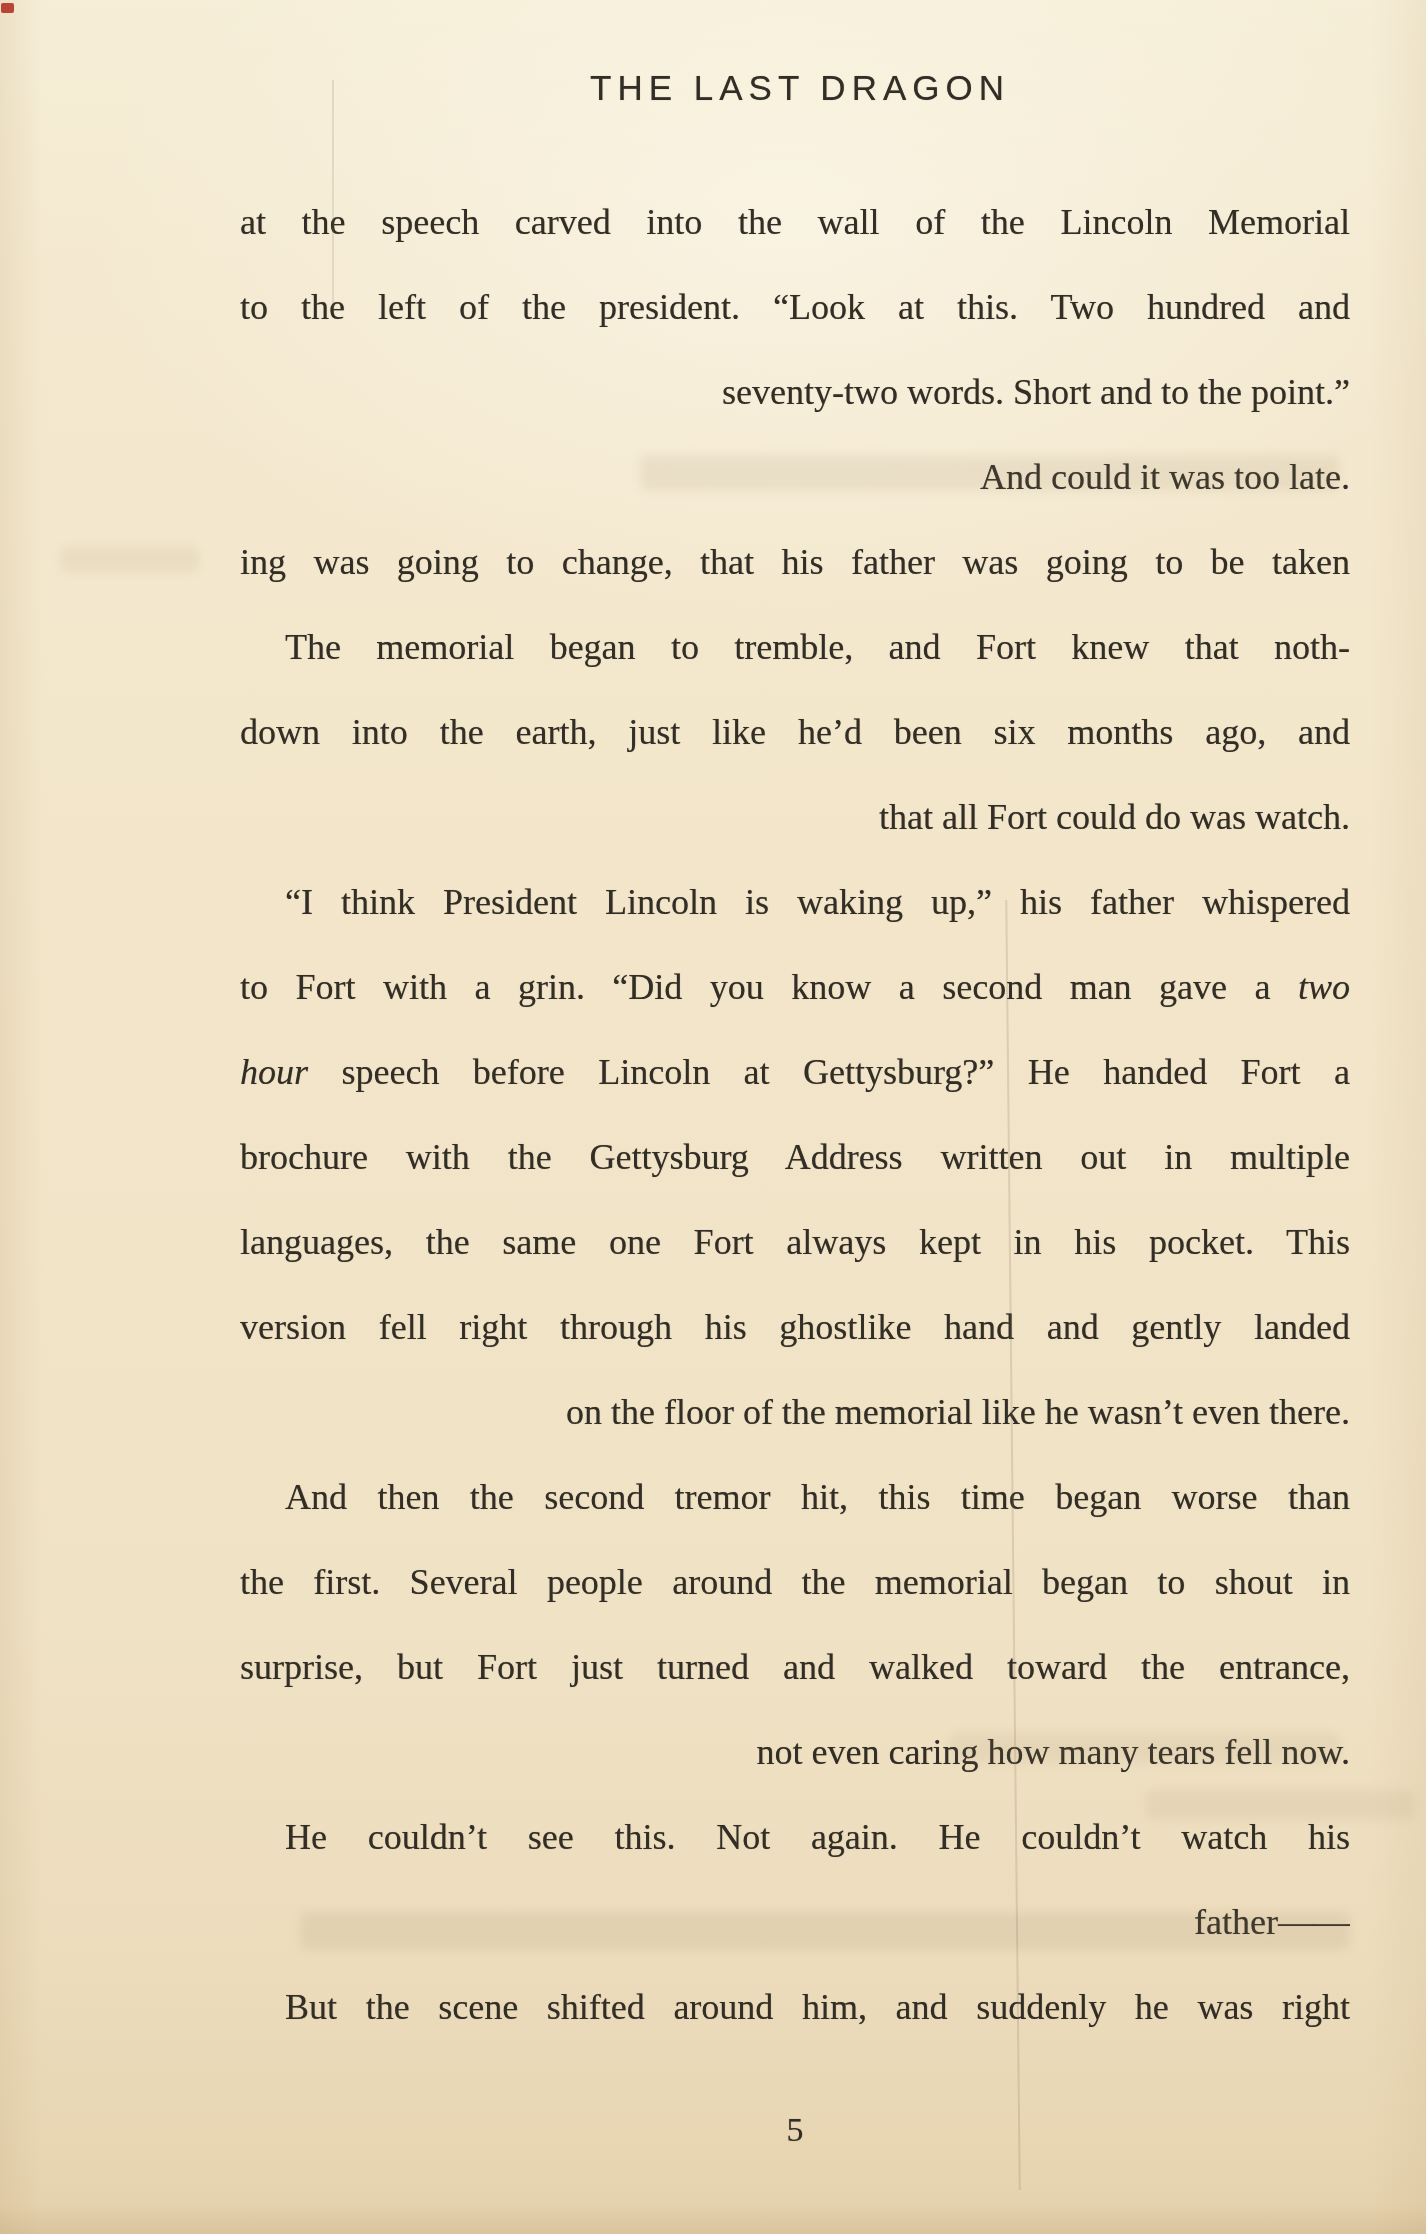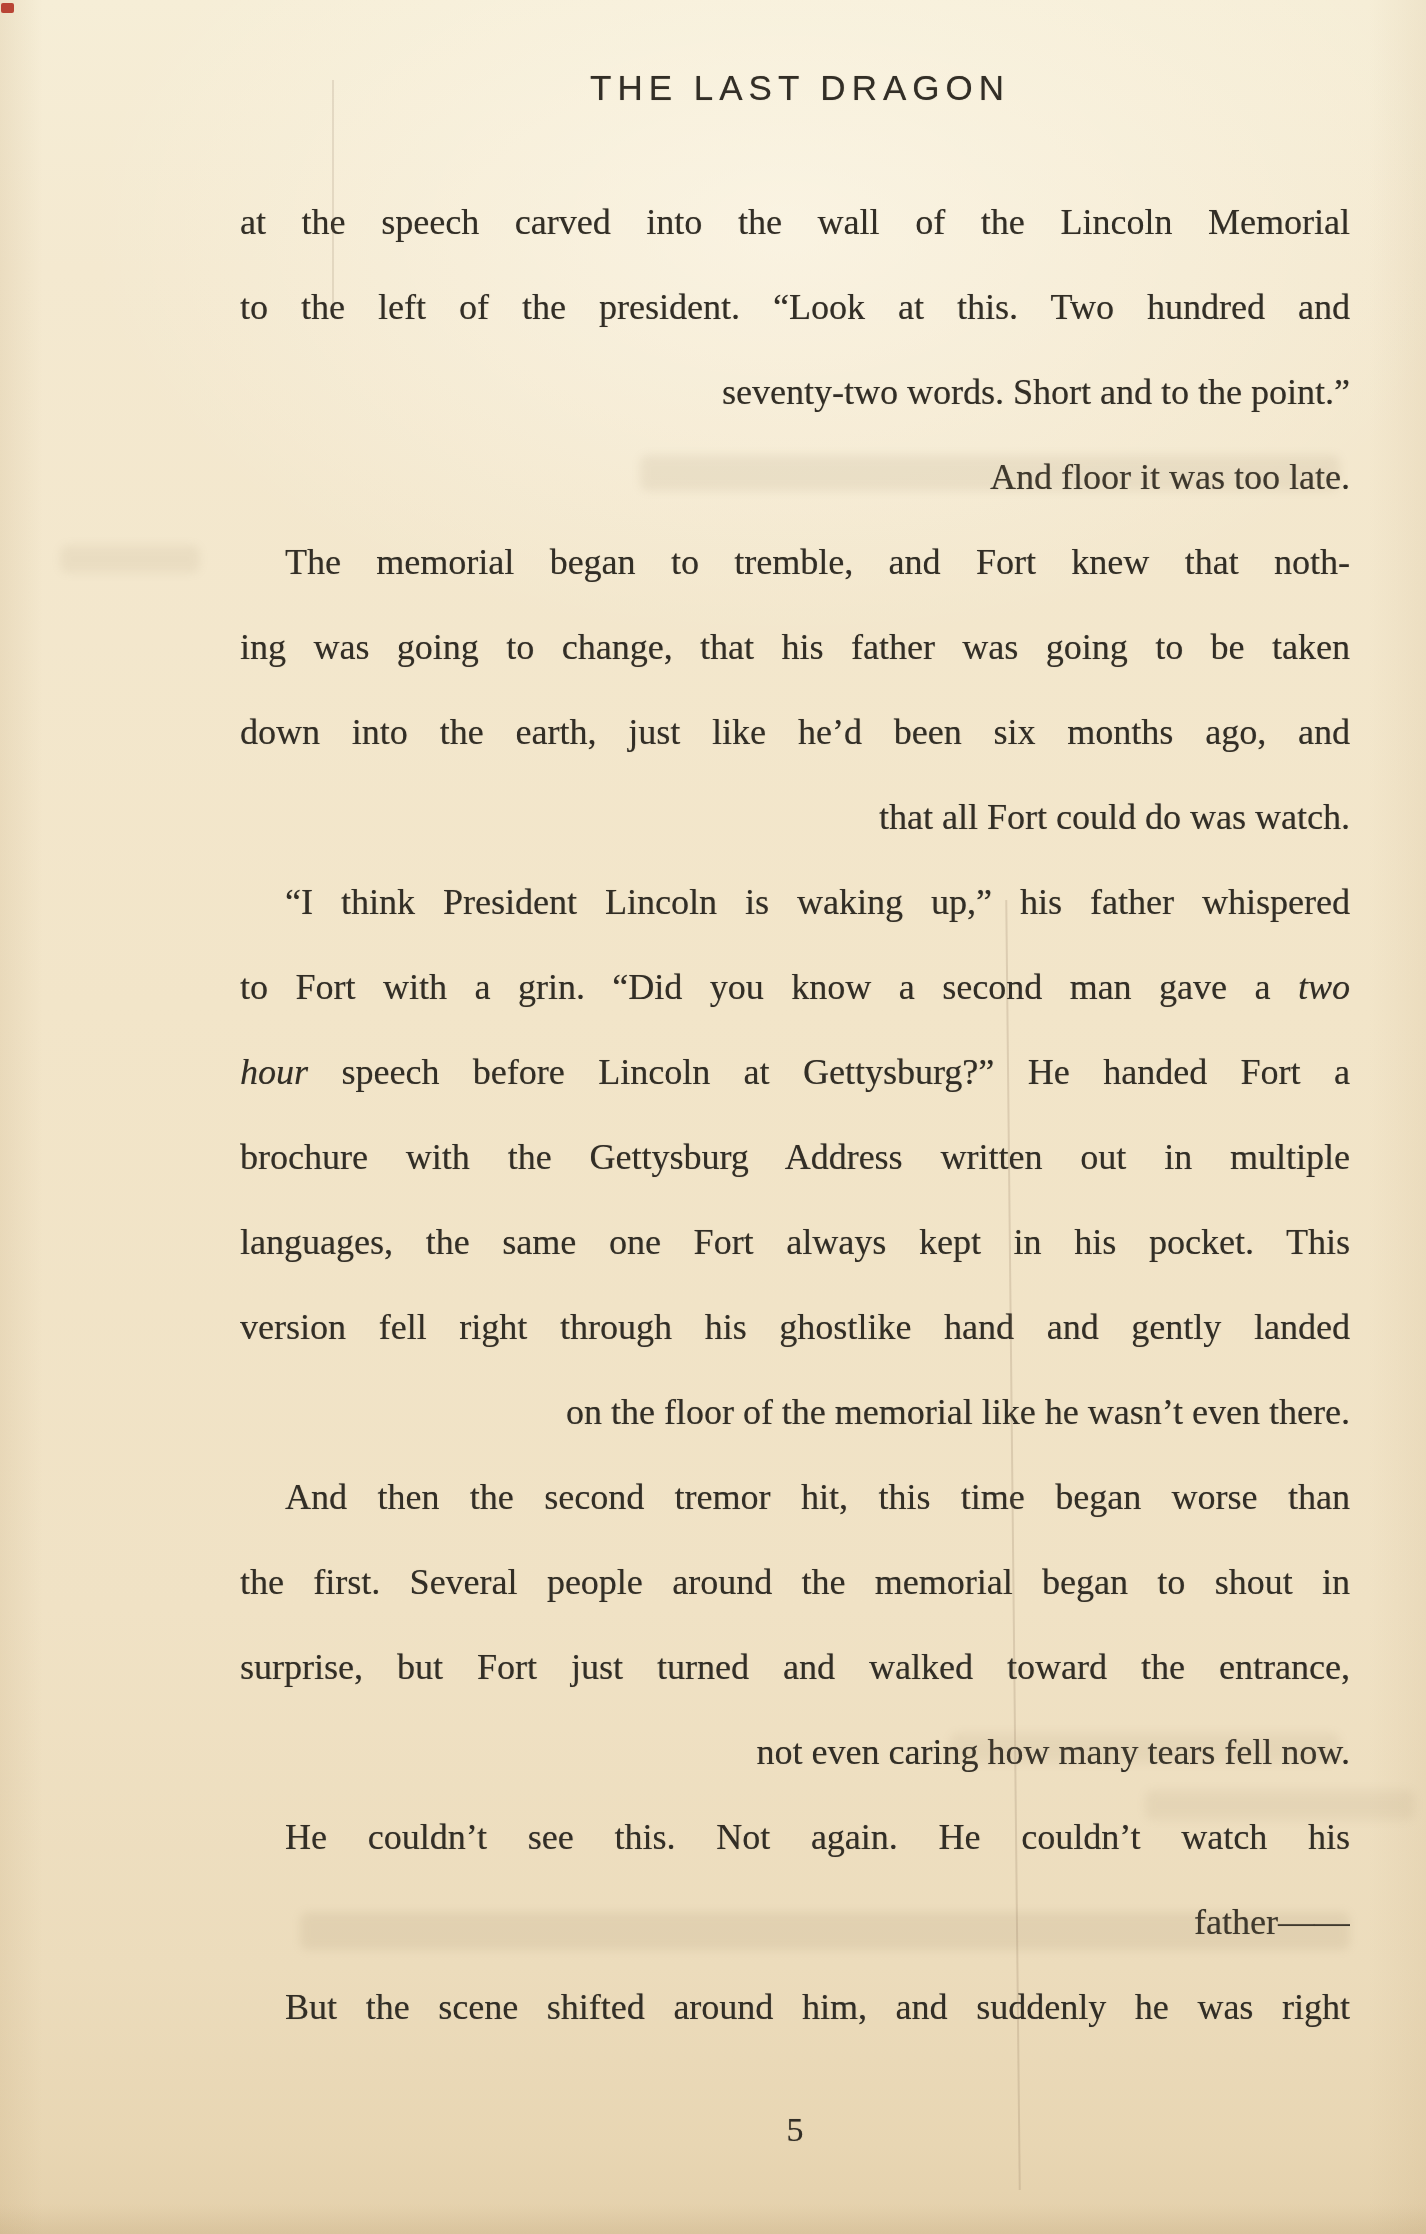--- a/index.html
+++ b/index.html
@@ -98,23 +98,23 @@
 <body>
 
 <div class="page">
 
   <div class="running-header">THE LAST DRAGON</div>
 
   <div class="body-text" id="body-text">
       <div class="line justify"><span>at the speech carved into the wall of the Lincoln Memorial</span></div>
       <div class="line justify"><span>to the left of the president. “Look at this. Two hundred and</span></div>
       <div class="line"><span>seventy-two words. Short and to the point.”</span></div>
-      <div class="line indent"><span>And floor it was too late.</span></div>
+      <div class="line indent"><span>And could it was too late.</span></div>
+      <div class="line justify"><span>ing was going to change, that his father was going to be taken</span></div>
       <div class="line indent justify"><span>The memorial began to tremble, and Fort knew that noth-</span></div>
-      <div class="line justify"><span>ing was going to change, that his father was going to be taken</span></div>
       <div class="line justify"><span>down into the earth, just like he’d been six months ago, and</span></div>
       <div class="line"><span>that all Fort could do was watch.</span></div>
       <div class="line indent justify"><span>“I think President Lincoln is waking up,” his father whispered</span></div>
       <div class="line justify"><span>to Fort with a grin. “Did you know a second man gave a </span><em>two</em></div>
       <div class="line justify"><em>hour</em><span> speech before Lincoln at Gettysburg?” He handed Fort a</span></div>
       <div class="line justify"><span>brochure with the Gettysburg Address written out in multiple</span></div>
       <div class="line justify"><span>languages, the same one Fort always kept in his pocket. This</span></div>
       <div class="line justify"><span>version fell right through his ghostlike hand and gently landed</span></div>
       <div class="line"><span>on the floor of the memorial like he wasn’t even there.</span></div>
       <div class="line indent justify"><span>And then the second tremor hit, this time began worse than</span></div>

